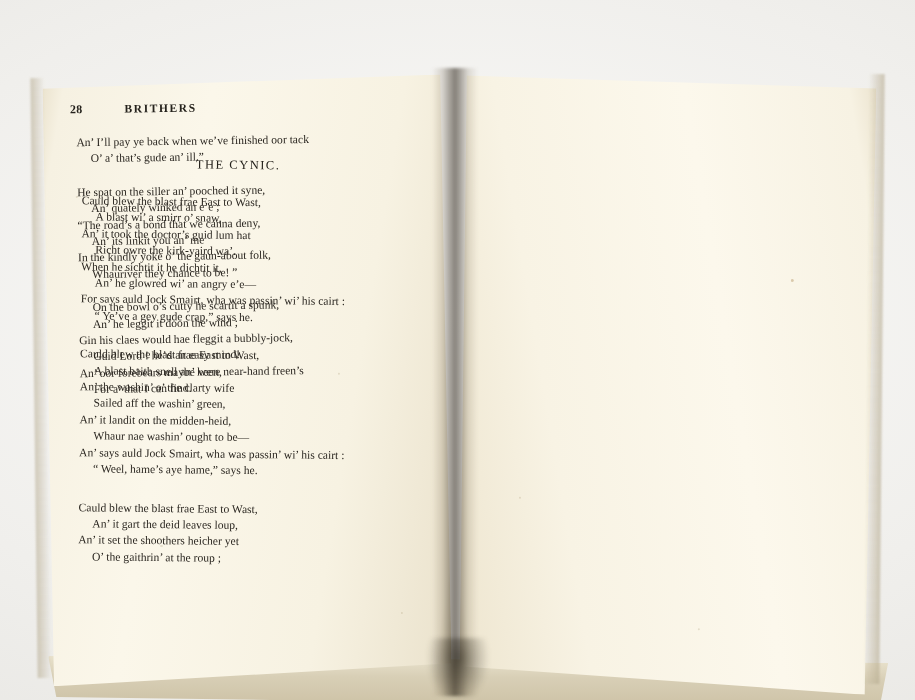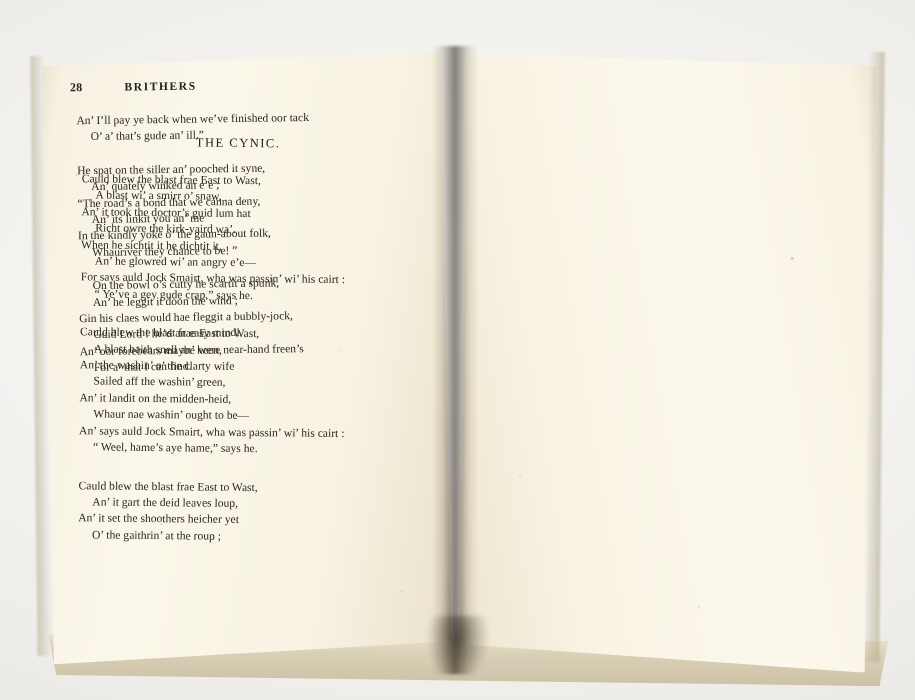--- a/index.html
+++ b/index.html
@@ -23,21 +23,21 @@
   #backdrop {
     position: absolute;
     inset: 0;
     background:
       radial-gradient(ellipse 120% 90% at 50% 45%, #fbfbfa 0%, #f0efec 55%, #e4e3df 100%);
   }
   
   #book {
     position: absolute;
     left: 28px;
-    top: 16px;
+    top: 38px;
     width: 862px;
     height: 660px;
   }
   .page {
     position: absolute;
     top: 0;
     background: #f4efdf;
   }
   
   #page-left {

